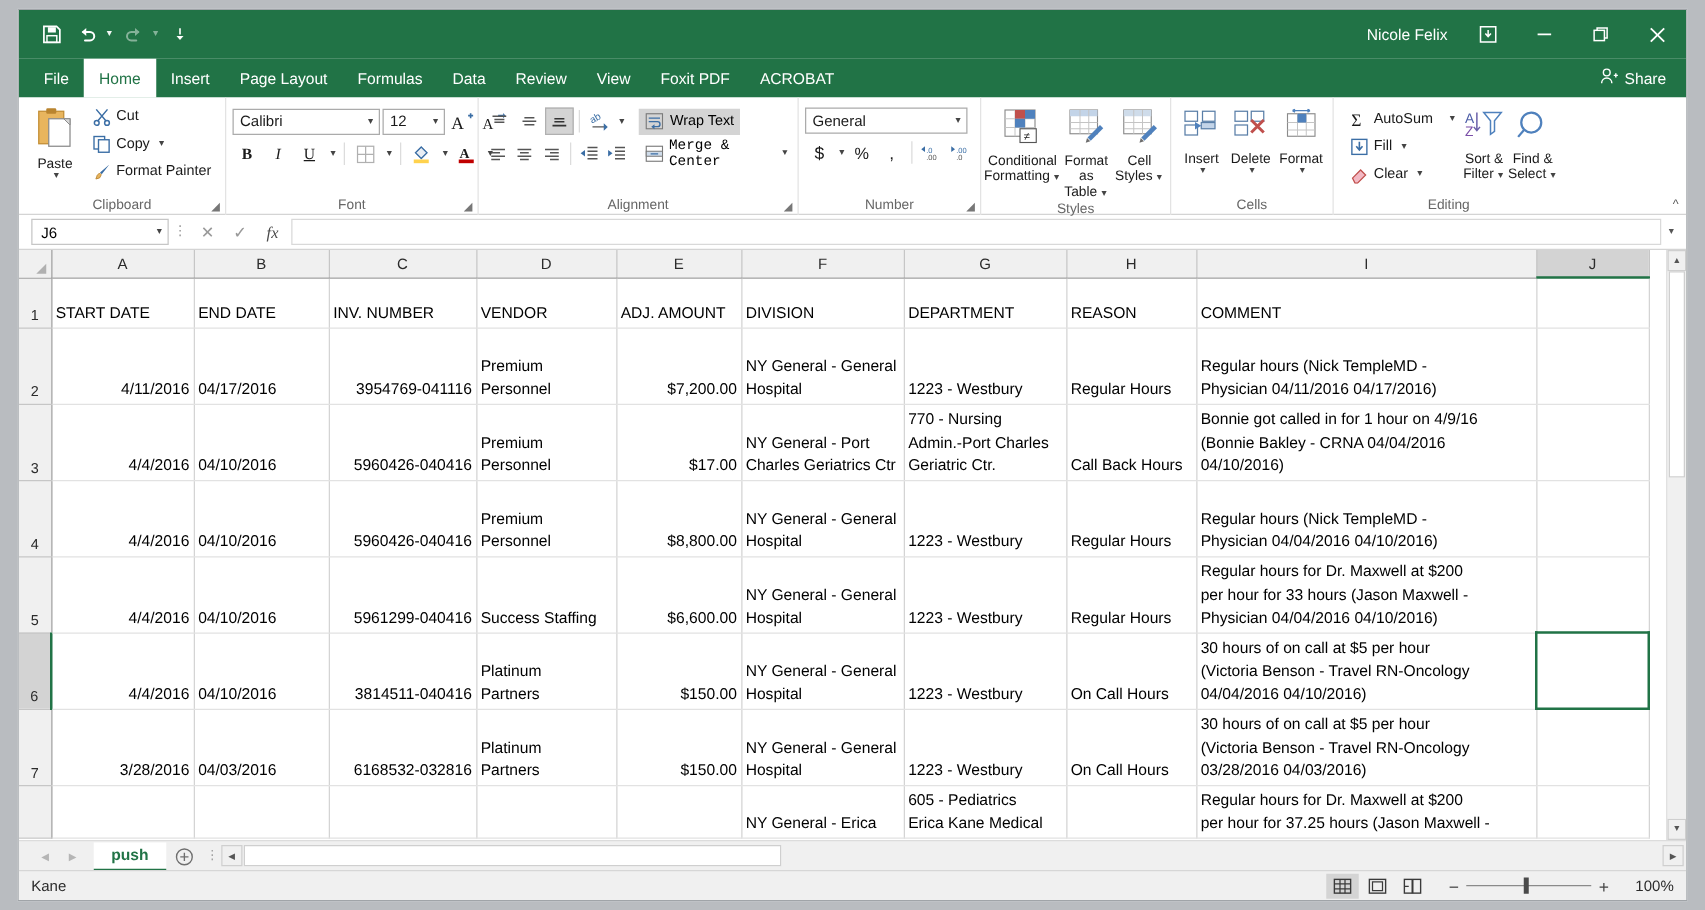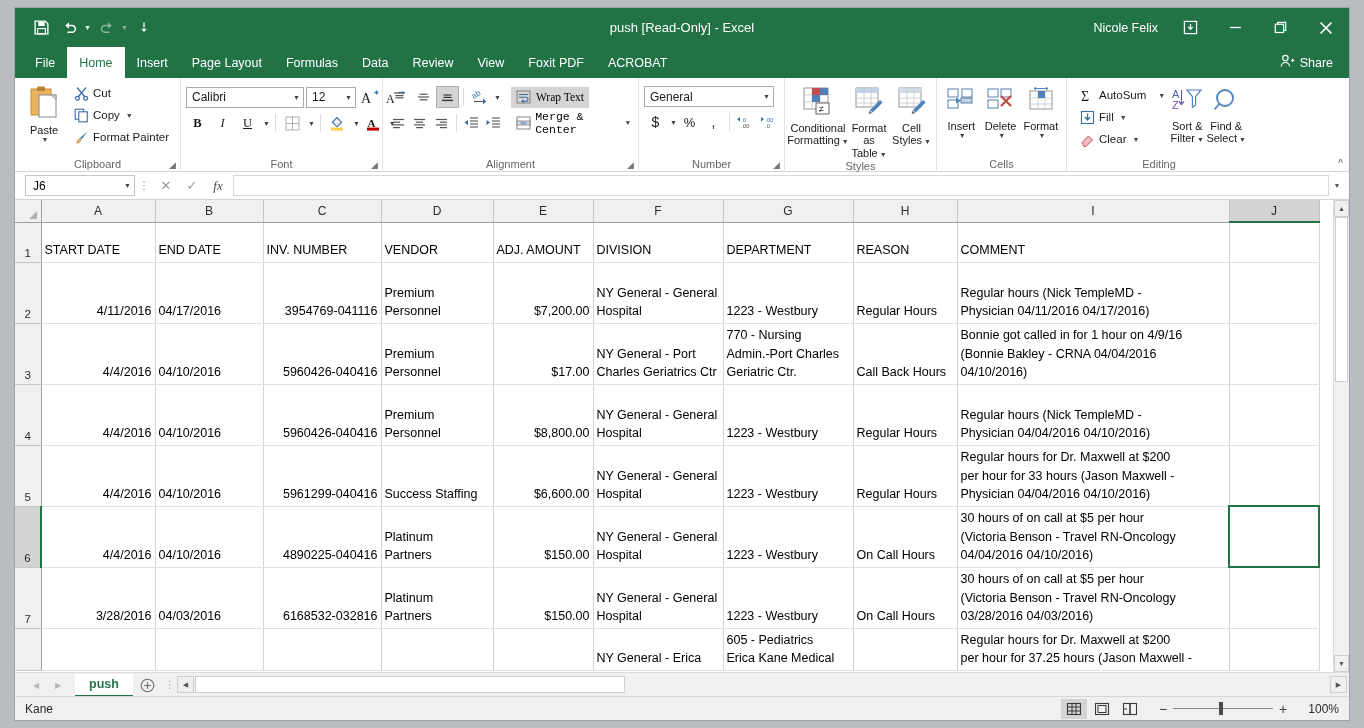--- a/index.html
+++ b/index.html
@@ -170,21 +170,20 @@
   .sep-v { width: 1px; height: 18px; background: #dcdcdc; margin: 0 3px; }
 
   
   .al-row { display: flex; align-items: center; gap: 1px; }
   .al-row.r1 { margin-bottom: 4px; }
   .wrap-btn {
     display: flex; align-items: center; gap: 4px;
     height: 21px; padding: 0 5px;
     font-size: 11.5px;
     background: #d4d4d4;
-    font-family: Liberation Serif, serif;
   }
   .merge-btn {
     display: flex; align-items: center; gap: 4px;
     height: 21px; padding: 0 3px;
     font-size: 11.5px;
     font-family: Liberation Mono, monospace;
   }
 
   
   .formulabar {
@@ -394,21 +393,20 @@
       </div>
       <span class="caret-mini" style="opacity:.45">▼</span>
       <div class="qat-btn">
         <svg width="14" height="14" viewBox="0 0 14 14">
             <line x1="7" y1="1.5" x2="7" y2="6.5" stroke="#fff" stroke-width="1.3"></line>
             <path d="M4.2 7.8 7 11l2.8-3.2z" fill="#fff"></path>
           </svg>
       </div>
     </div>
 
-    <div class="title-text">push  [Read-Only] - Excel</div>
 
     <div class="title-right">
       <span class="user-name">Nicole Felix</span>
       <div class="ribbon-display">
         <svg width="15" height="15" viewBox="0 0 16 16">
             <rect x="1.5" y="1.5" width="13" height="13" fill="none" stroke="#fff" stroke-width="1.3"></rect>
             <path d="M8 4.2v6M5.6 7.3 8 9.9l2.4-2.6" fill="none" stroke="#fff" stroke-width="1.3"></path>
           </svg>
       </div>
       <div class="win-btn">
@@ -984,21 +982,21 @@
           <td class="cell">1223 - Westbury</td>
           <td class="cell">Regular Hours</td>
           <td class="cell multiline"> Regular hours for Dr. Maxwell at $200<br>per hour for 33 hours (Jason Maxwell -<br>Physician 04/04/2016 04/10/2016)</td>
           <td class="cell"></td>
         </tr>
 
         <tr style="height:61px">
           <td class="rowhead sel">6</td>
           <td class="cell num">4/4/2016</td>
           <td class="cell">04/10/2016</td>
-          <td class="cell num">4890225-040416</td>
+          <td class="cell num">3814511-040416</td>
           <td class="cell multiline">Platinum<br>Partners</td>
           <td class="cell num">$150.00</td>
           <td class="cell multiline">NY General - General<br>Hospital</td>
           <td class="cell">1223 - Westbury</td>
           <td class="cell">On Call Hours</td>
           <td class="cell multiline"> 30 hours of on call at $5 per hour<br>(Victoria Benson - Travel RN-Oncology<br>04/04/2016 04/10/2016)</td>
           <td class="cell selected"></td>
         </tr>
 
         <tr style="height:61px">

